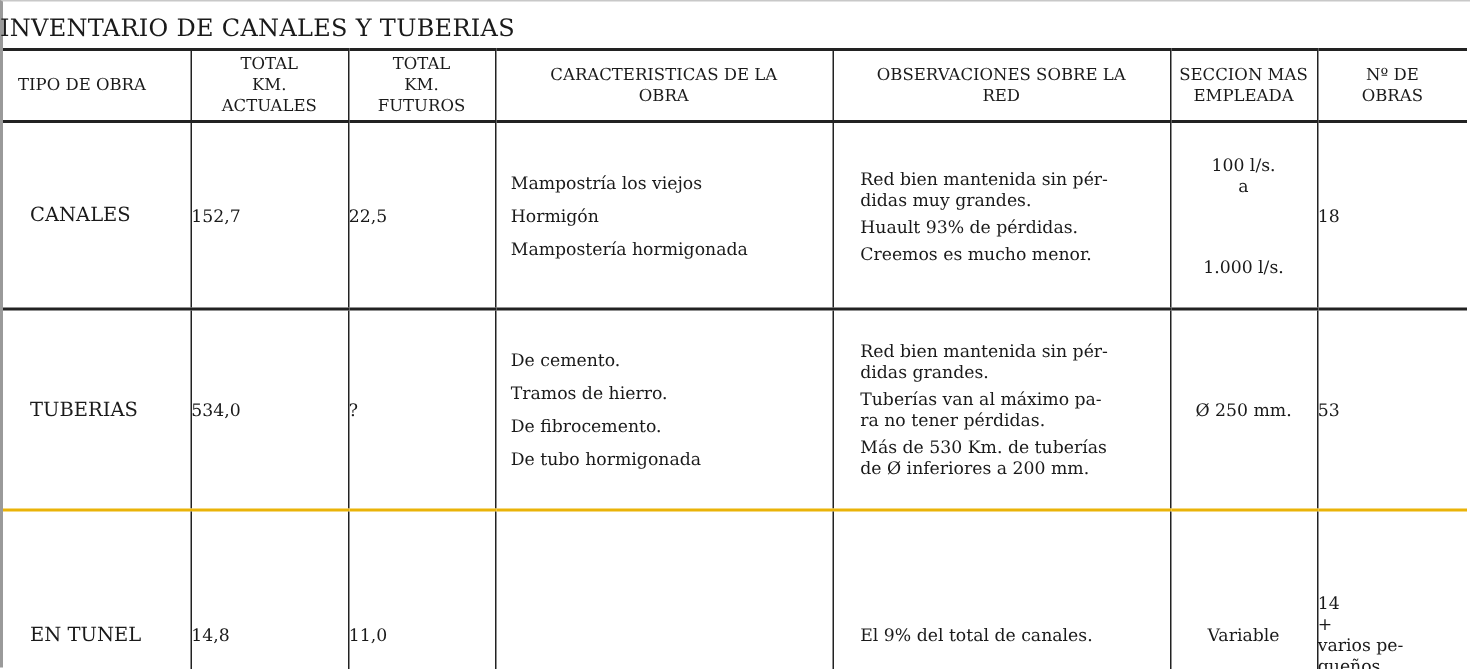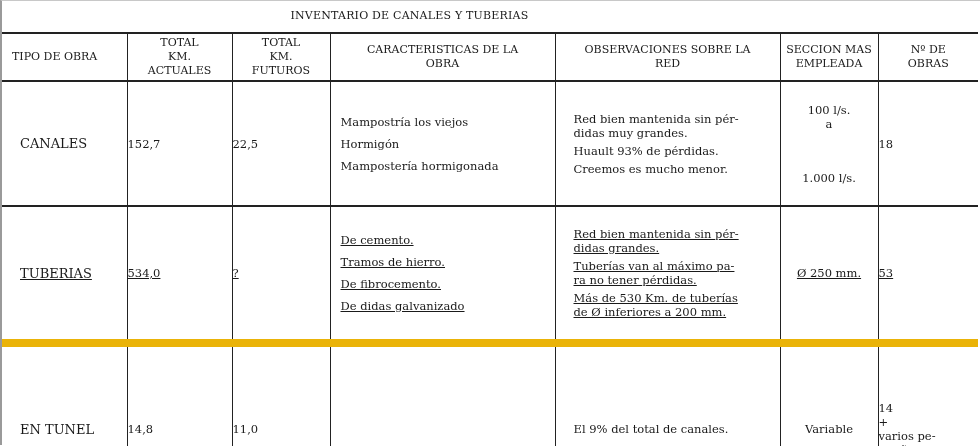--- a/index.html
+++ b/index.html
@@ -21,22 +21,22 @@
       left: 0; top: 0;
       width: 978px; height: 444px;
       border-left: 2px solid #9a9a9a;
       border-top: 1px solid #c8c8c8;
       border-right: 1px solid #c8c8c8;
     }
     .title {
       position: absolute;
       left: 0; width: 819px;
       top: 9px;
-      text-align: center;
-      font-size: 11px;
+      text-align: left;
+      font-size: 16px;
       letter-spacing: 0.2px;
     }
     table.inv {
       position: absolute;
       left: 2px;
       top: 32px;
       width: 976px;
       border-collapse: collapse;
       table-layout: fixed;
     }
@@ -52,21 +52,21 @@
       border-top: 2px solid #222;
       border-bottom: 2px solid #222;
       height: 46px;
       font-weight: normal;
       text-align: center;
       line-height: 14px;
       font-size: 11px;
     }
     table.inv tr.head th.first { text-align: left; padding-left: 10px; }
     table.inv tr.r1 td { height: 123px; border-bottom: 2px solid #222; }
-    table.inv tr.r2 td { height: 132px; border-bottom: 8px solid #eab308; text-decoration: underline; }
+    table.inv tr.r2 td { height: 132px; border-bottom: 2px solid #eab308; }
     table.inv tr.r3 td { height: 104px; }
     td.tipo { padding-left: 18px !important; font-size: 13px; }
     td.num { text-align: left; }
     td.list { padding-left: 10px !important; vertical-align: middle; margin-left: 40px; }
     .line { display: block; line-height: 22px; white-space: nowrap; }
     .obs-para { display: block; line-height: 14px; margin: 4px 0; white-space: nowrap; }
     td.obs { padding-left: 18px !important; }
     td.sec { text-align: center; line-height: 14px; }
     td.obras { text-align: left; line-height: 14px; }
     .r3 td.tipo, .r3 td.num, .r3 td.obs, .r3 td.sec, .r3 td.obras { vertical-align: middle; }
@@ -133,21 +133,21 @@
 
   <tr class="r2">
     <td class="tipo">TUBERIAS</td>
     <td class="num">534,0</td>
     <td class="num">?</td>
     <td class="list">
           <div class="lines">
             <span class="line" style="display: block;">De cemento.</span>
             <span class="line" style="display: block;">Tramos de hierro.</span>
             <span class="line" style="display: block;">De fibrocemento.</span>
-            <span class="line" style="display: block;">De didas galvanizado</span>
+            <span class="line" style="display: block;">De tubo hormigonada</span>
           </div>
         </td>
     <td class="obs">
           <div class="paras">
             <span class="obs-para">Red bien mantenida sin pér-<br>didas grandes.</span>
             <span class="obs-para">Tuberías van al máximo pa-<br>ra no tener pérdidas.</span>
             <span class="obs-para">Más de 530 Km. de tuberías<br>de Ø inferiores a 200 mm.</span>
           </div>
         </td>
     <td class="sec">

